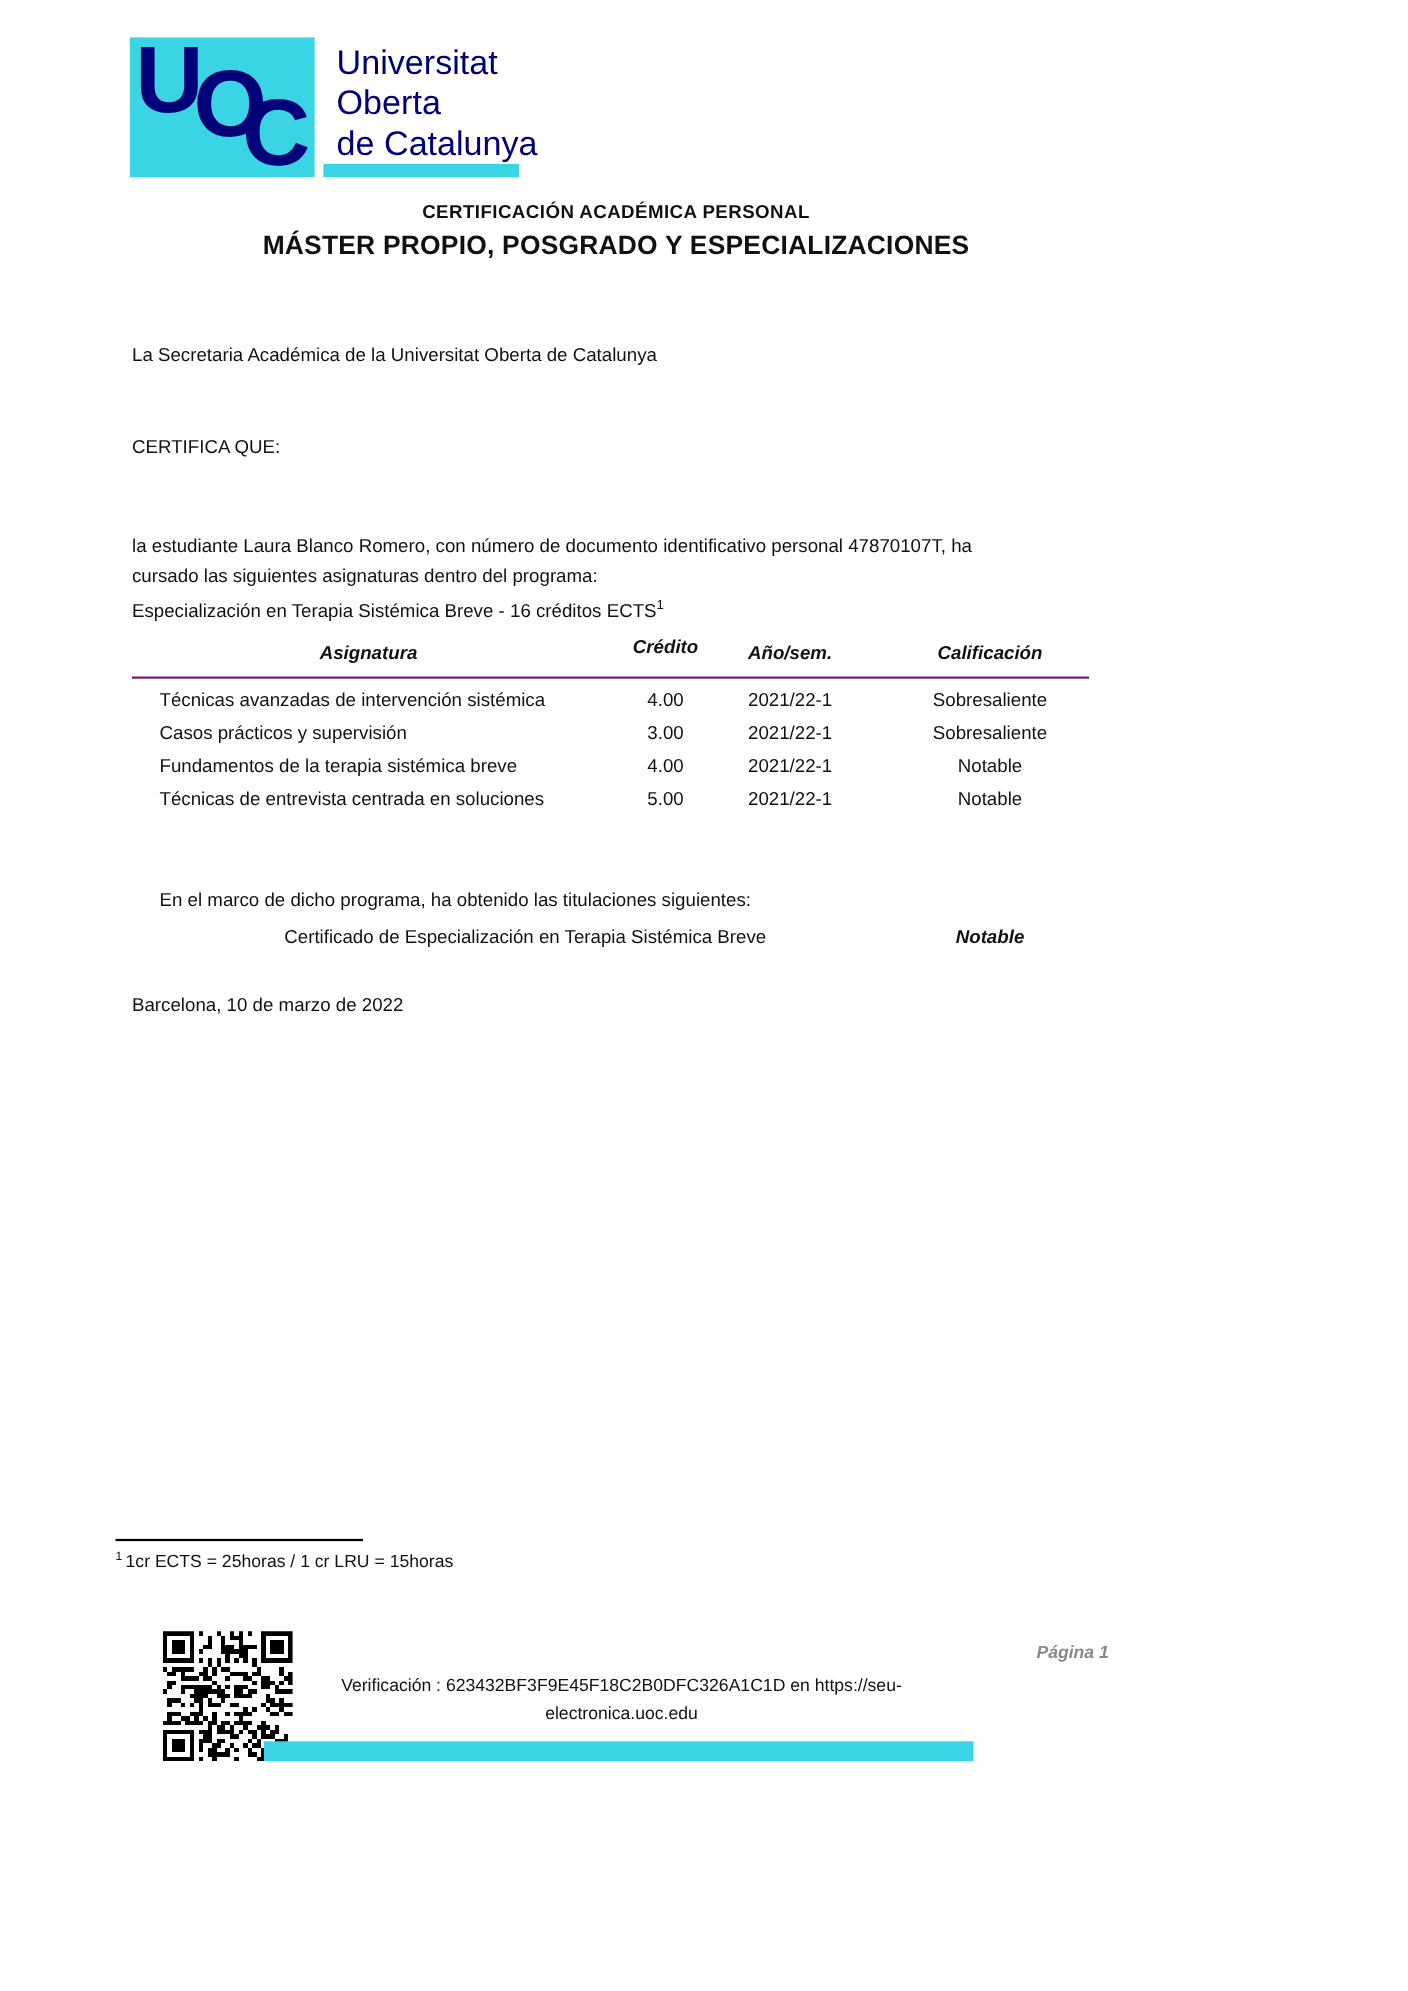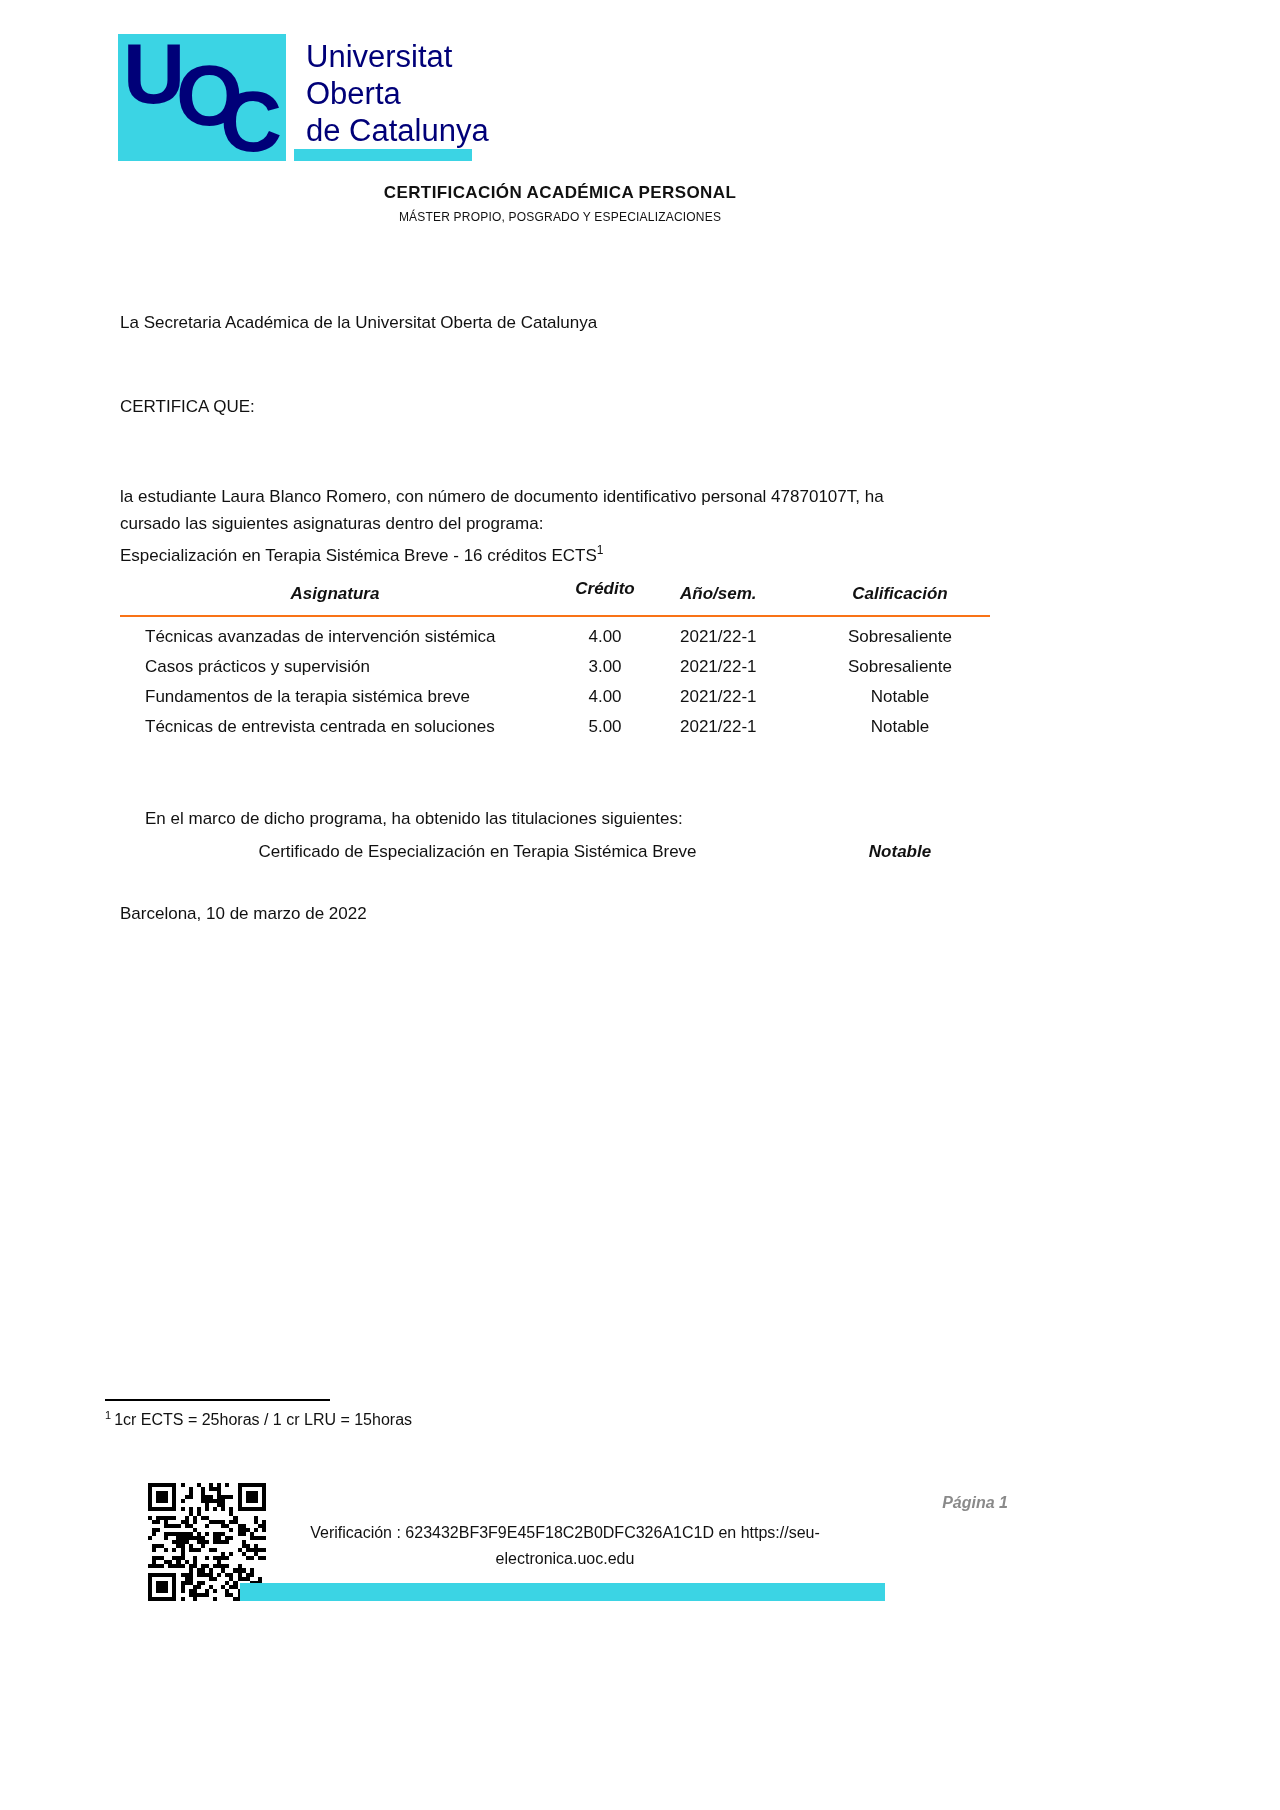--- a/index.html
+++ b/index.html
@@ -46,36 +46,36 @@
   .logo-bar {
     position: absolute;
     left: 294px; top: 149px;
     width: 178px; height: 12px;
     background: var(--cyan, #3BD4E4);
   }
 
   
   .doc-header { position: absolute; left: 160px; top: 183px; width: 800px; text-align: center; }
   .doc-subtitle { font-size: 17px; font-weight: bold; letter-spacing: 0.4px; }
-  .doc-title { font-size: 12px; font-weight: normal; margin-top: 7px; letter-spacing: 0.2px; }
+  .doc-title { font-size: 24px; font-weight: bold; margin-top: 7px; letter-spacing: 0.2px; }
 
   
   .intro-line   { position: absolute; left: 120px; top: 313px; font-size: 17px; }
   .certifica    { position: absolute; left: 120px; top: 397px; font-size: 17px; }
   .paragraph    { position: absolute; left: 120px; top: 483px; width: 1000px; font-size: 17px; line-height: 27px; }
   sup.fn-ref    { font-size: 12px; }
 
   
   .courses-table { position: absolute; left: 120px; top: 584px; width: 870px; font-size: 17px; }
   .thead {
     display: flex;
     align-items: flex-end;
     font-weight: bold;
     font-style: italic;
-    border-bottom: 2px solid #f97316;
+    border-bottom: 2px solid #701a75;
     padding-bottom: 11px;
   }
   .c1 { width: 430px; text-align: center; }
   .c2 { width: 110px; text-align: center; }
   .c3 { width: 150px; text-align: left; padding-left: 20px; }
   .c4 { flex: 1; text-align: center; }
   .thead .c2 { position: relative; top: -5px; }
   .trow { display: flex; margin-top: 10px; }
   .trow:first-of-type { margin-top: 13px; }
   .trow .c1 { text-align: left; padding-left: 25px; }

